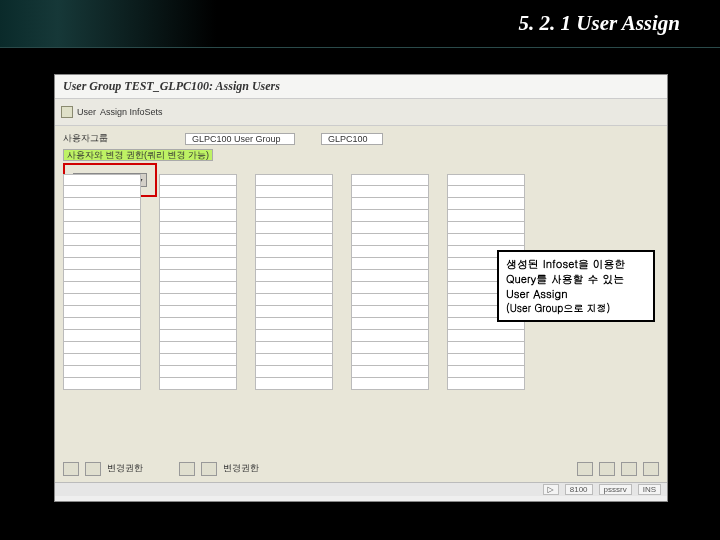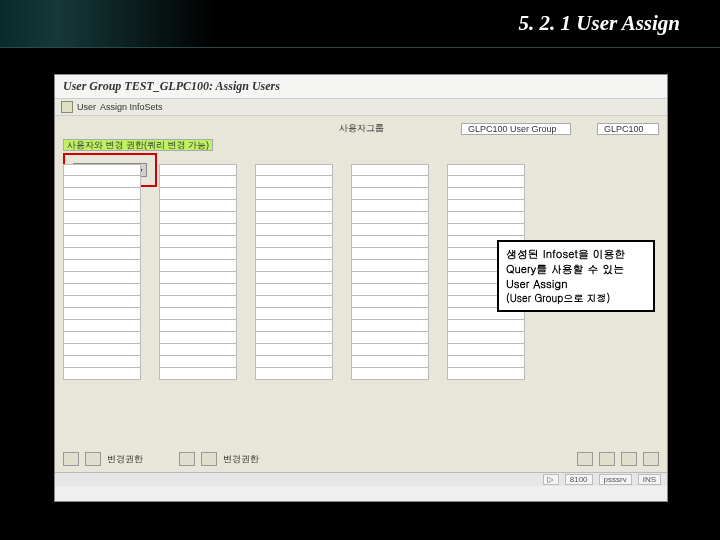--- a/index.html
+++ b/index.html
@@ -63,39 +63,39 @@
   .window-title {
     font-size: 12px;
     font-weight: bold;
     color: #333;
     padding: 4px 8px;
     background: #f5f5f3;
     font-family: Georgia, serif;
     font-style: italic;
   }
   .toolbar2 {
-    height: 18px;
+    height: 28px;
     border-top: 1px solid #ccc;
     border-bottom: 1px solid #ccc;
     background: #eae9e2;
     display: flex;
     align-items: center;
     gap: 4px;
     padding: 0 6px;
     font-size: 9px;
     color: #333;
   }
   .toolbar2 .tb-icon { width: 12px; height: 12px; background:#dfe0c8; border:1px solid #8a8a70; }
   .work-area {
     background: #e8e6d8;
     height: calc(100% - 16px - 22px - 18px - 14px);
     padding: 6px 8px;
     position: relative;
   }
-  .row1 { display:flex; align-items:center; gap:8px; font-size:9px; color:#333; margin-bottom:4px;justify-content:flex-end;}
+  .row1 { display:flex; align-items:center; gap:8px; font-size:9px; color:#333; margin-bottom:4px;}
   .row1 .label { min-width:48px;}
   .row1 .valbox { border:1px solid #aaa; background:#fff; padding:0 6px; font-size:9px; height:12px; display:flex;align-items:center; min-width:62px;}
   .row2 { display:flex; align-items:center; gap:6px; font-size:9px; color:#333;}
   .row2 .seg { border:1px solid #aaa; background:#bef264; padding:0 3px; height:12px; display:flex; align-items:center;}
   .highlight-box {
     border: 2px solid #d00000;
     padding: 8px;
     display: inline-block;
     margin-top: 2px;
   }
@@ -135,21 +135,20 @@
     border-top: none;
     background: #fff;
   }
   .col .cell:first-child { border-top: 1px solid #bbb;}
   .bottom-bar {
     position:absolute;
     left:8px;
     bottom:6px;
     right:8px;
     display:flex;
-    align-items:center;
     gap:6px;
     font-size:9px;
     color:#333;
   }
   .bottom-bar .bicon { width:16px;height:14px;background:#e0dfcf;border:1px solid #999;}
   .bottom-bar .spacer{flex:1;}
   .statusbar{
     height:14px;
     background:#e6e6e6;
     border-top:1px solid #bbb;

